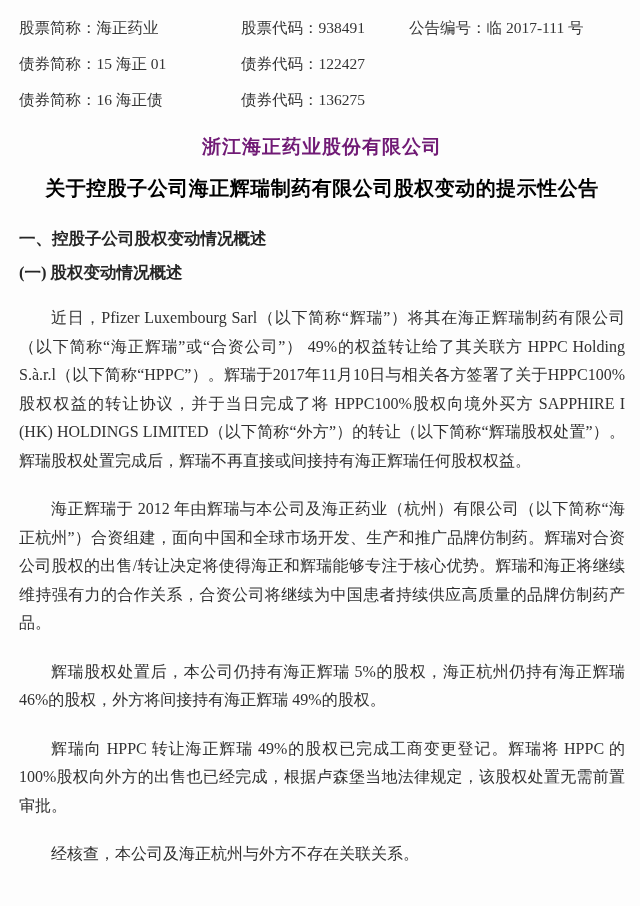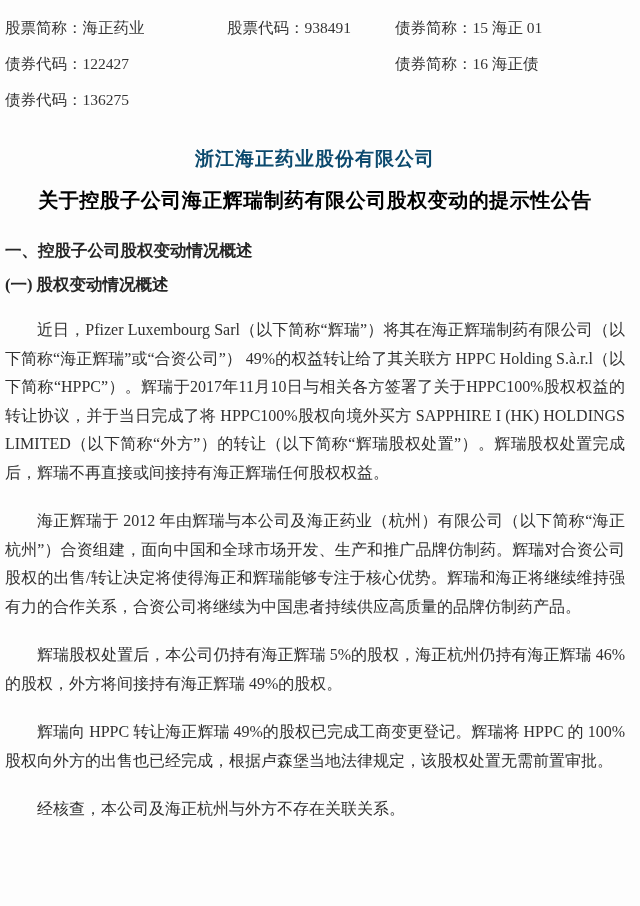--- a/index.html
+++ b/index.html
@@ -3,38 +3,38 @@
 <meta charset="utf-8">
 <style>
   * { margin: 0; padding: 0; box-sizing: border-box; }
   html, body { background: #e9e9e9; }
   .page {
     width: 640px;
     height: 906px;
     background: #fdfdfd;
     color: #2e2e2e;
     font-family: "Liberation Serif", "DejaVu Serif", serif;
-    padding: 10px 15px 0 5px;
+    padding: 10px 15px 0 19px;
     overflow: hidden;
     position: relative;
   }
   .doc-header {
     display: grid;
     grid-template-columns: 222px 168px 1fr;
     font-size: 15.5px;
     line-height: 36px;
     color: #343434;
   }
   .doc-header span { white-space: nowrap; }
   .title-company {
-    margin-top: 28px;
+    margin-top: 16px;
     text-align: center;
     font-size: 19px;
     font-weight: 700;
-    color: #0c4a6e;
+    color: #701a75;
     letter-spacing: 1px;
   }
   .title-subject {
     margin-top: 15px;
     text-align: center;
     font-size: 20px;
     font-weight: 700;
     color: #000000;
     letter-spacing: 0.5px;
   }
@@ -73,20 +73,21 @@
   .body-para.first { }
 </style>
 </head>
 <body>
 
 <div class="page">
 
   <div class="doc-header">
     <span>股票简称：海正药业</span>
     <span>股票代码：938491</span>
+    <span>公告编号：临 2017-111 号</span>
     <span>债券简称：15 海正 01</span>
     <span>债券代码：122427</span>
     <span></span>
     <span>债券简称：16 海正债</span>
     <span>债券代码：136275</span>
     <span></span>
   </div>
 
   <div class="title-company">浙江海正药业股份有限公司</div>
   <div class="title-subject">关于控股子公司海正辉瑞制药有限公司股权变动的提示性公告</div>

